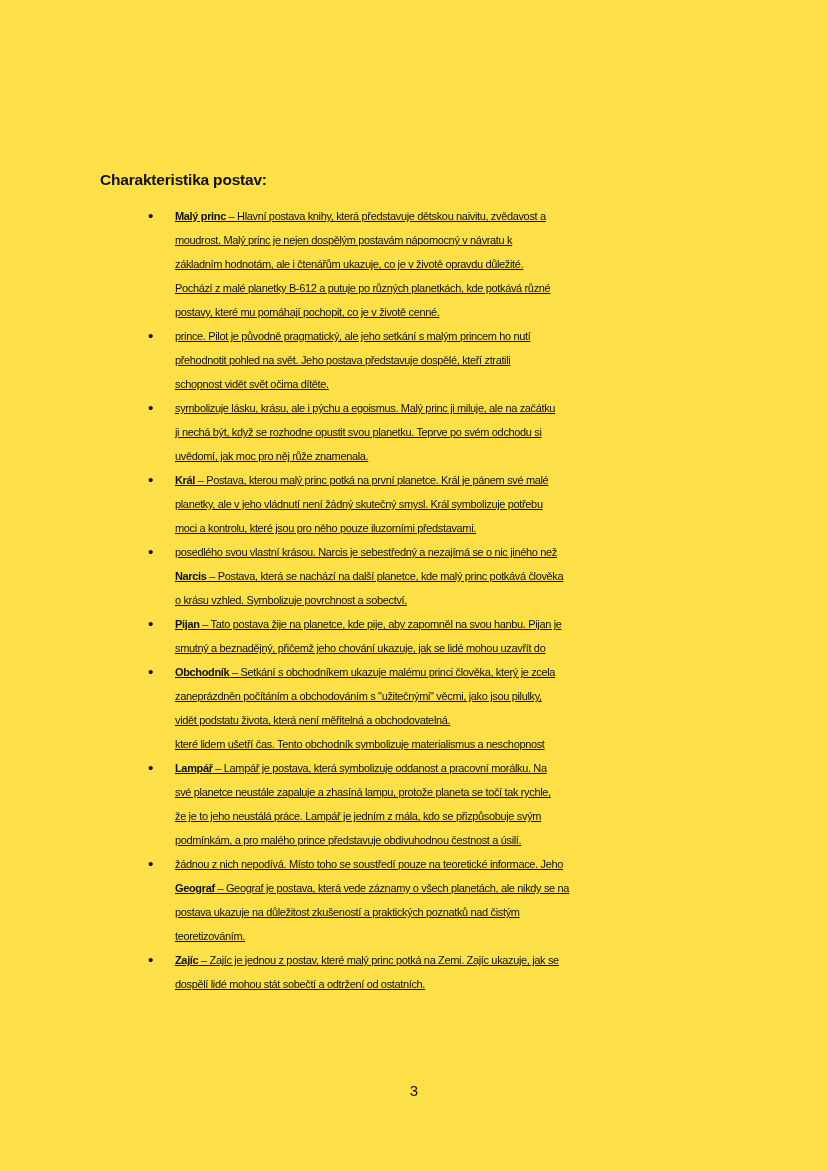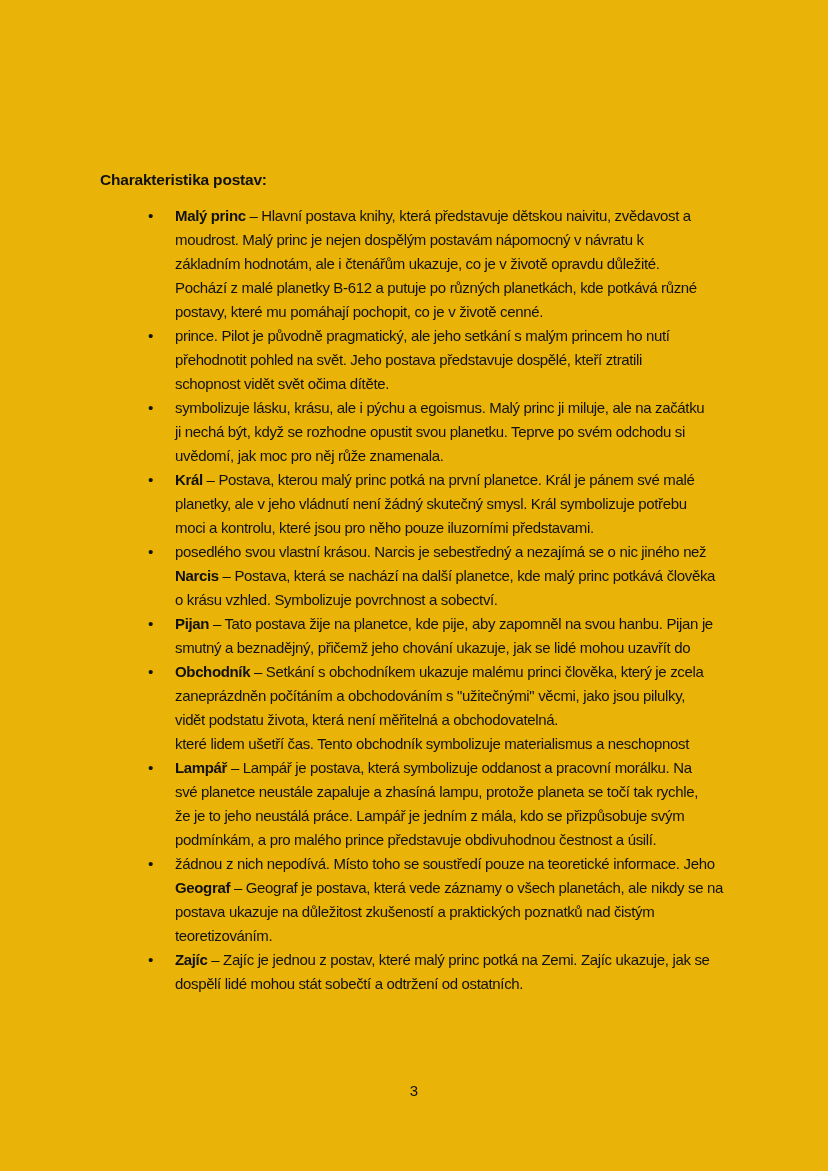--- a/index.html
+++ b/index.html
@@ -1,23 +1,23 @@
 <!DOCTYPE html>
 <html><head>
 <meta charset="utf-8">
 <style>
   html, body { margin: 0; padding: 0; background: #ffffff; }
   body { width: 828px; height: 1171px; position: relative; overflow: hidden;
          font-family: "Liberation Sans", sans-serif; color: #111111; }
-  .page { position: absolute; left: 0; top: 0; width: 828px; height: 1171px; background: #eab308; }
+  .page { position: absolute; left: 0; top: 0; width: 828px; height: 1171px; background: #fde047; }
   .heading { position: absolute; left: 100px; top: 171px; font-size: 15.5px; font-weight: bold; letter-spacing: -0.2px; }
   .list { position: absolute; left: 148px; top: 204px; width: 650px; margin: 0; padding: 0; list-style: none; }
   .item { position: relative; padding-left: 27px; margin: 0; }
   .bullet { position: absolute; left: 0; top: 0; font-size: 15.5px; line-height: 24px; }
-  .line { display: block; font-size: 15px; line-height: 24px; letter-spacing: -0.35px; white-space: nowrap; }
+  .line { display: block; font-size: 11px; line-height: 24px; letter-spacing: -0.35px; white-space: nowrap; text-decoration: underline; }
   .term { font-weight: bold; }
   .page-number { position: absolute; left: 0; width: 828px; top: 1082px; text-align: center; font-size: 15px; }
 </style>
 </head>
 <body>
 
 <div class="page">
   <div class="heading">Charakteristika postav:</div>
 
   <ul class="list">

